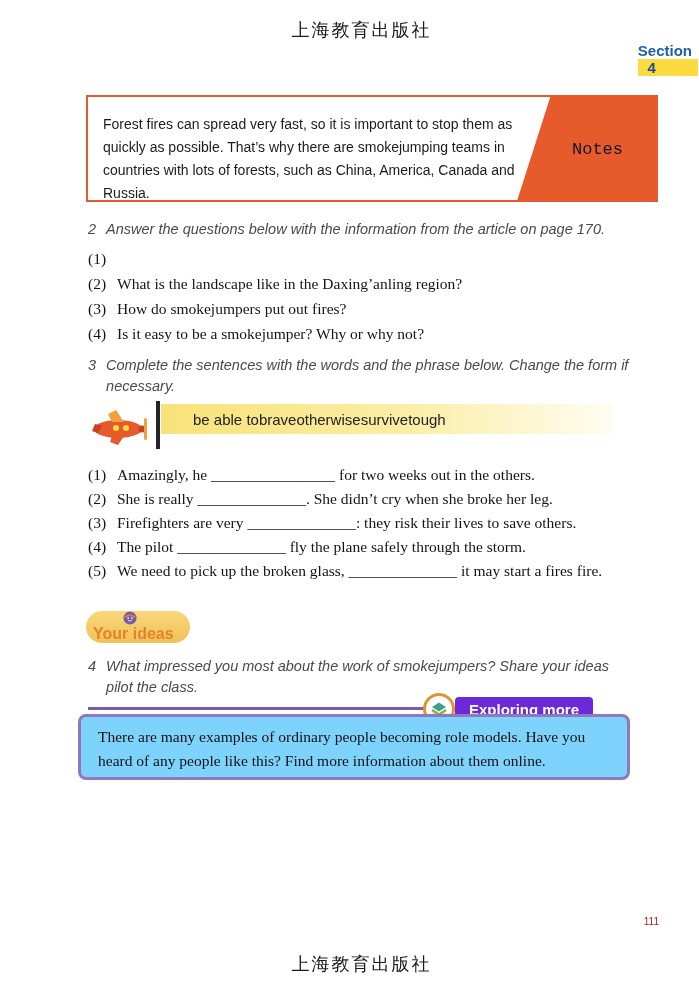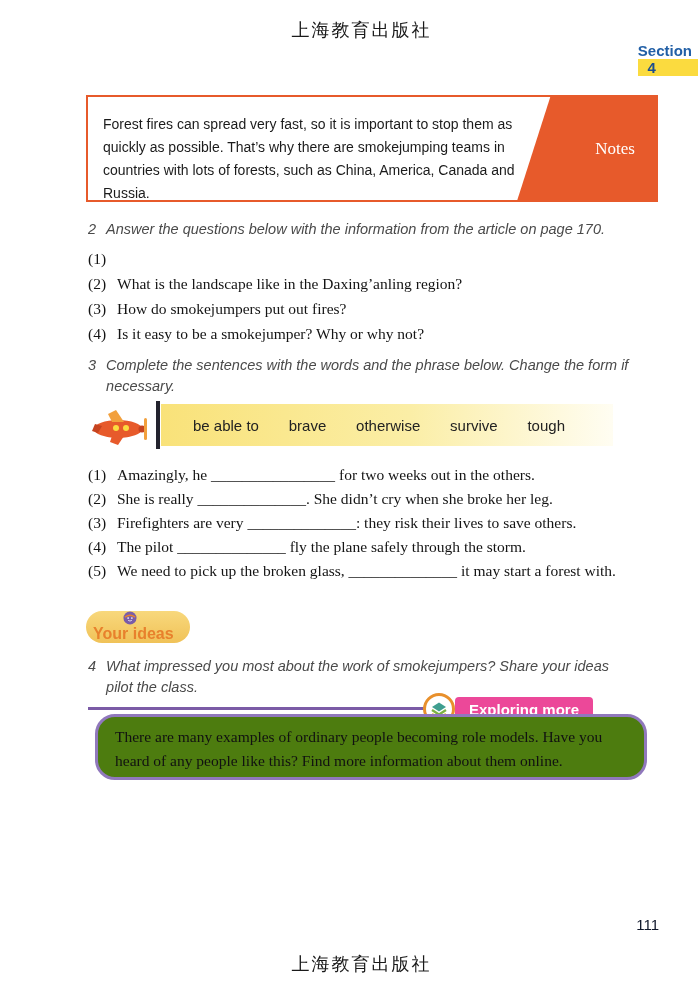--- a/index.html
+++ b/index.html
@@ -22,70 +22,70 @@
     font-family:"Liberation Sans", sans-serif; font-weight:bold; color:#1d4e8f;
     font-size:15px; display:flex; align-items:center; padding-left:9px; }
 
   
   .notes-box { position:absolute; left:86px; top:95px; width:572px; height:107px;
     border:2px solid #E75A2B; background:#fff; }
   .notes-text { position:absolute; left:15px; top:9px; width:432px;
     font-family:"Liberation Sans", sans-serif; font-size:14px; line-height:23px; color:#1b1b1b;margin-top:7px; }
   .notes-flag { position:absolute; right:-1px; top:-1px; bottom:-1px; width:140px;
     background:#E75A2B; }
-  .notes-label { position:absolute; right:22px; top:50%; transform:translateY(-50%);
-    color:#ffffff; font-family:Liberation Serif, serif; font-size:17px; }
+  .notes-label { position:absolute; right:34px; top:50%; transform:translateY(-50%);
+    color:#0f172a; font-family:Liberation Mono, monospace; font-size:17px; }
 
   
   .instruction-row { position:absolute; left:88px; display:flex; gap:10px;
     font-family:"Liberation Sans", sans-serif; font-style:italic; color:#4a4a4a;
     font-size:14.5px; line-height:21px; }
   .instruction-row .ex-num { flex-shrink:0; }
 
   
   .q-list { position:absolute; left:88px; }
   .q-row { display:flex; font-size:15.5px; color:#141414; line-height:25px; }
   .q-row .q-num { width:29px; flex-shrink:0; }
   .s-list { position:absolute; left:88px; width:556px; }
   .s-row { display:flex; font-size:15.5px; color:#141414; line-height:24px; }
   .s-row .q-num { width:29px; flex-shrink:0; }
   .s-row .q-text { flex:1; }
 
   
-  .word-bank-band { position:absolute; left:161px; top:404px; width:452px; height:42px;
+  .word-bank-band { position:absolute; left:161px; top:404px; width:452px; height:30px;
     background:linear-gradient(to right, #F9E279 0%, #FBEEA6 55%, #FFFDF2 100%);
-    display:flex; align-items:center; justify-content:space-between;
+    display:flex; align-items:center; 
     padding:0 48px 0 32px; }
   .word-bank-word { font-family:"Liberation Sans", sans-serif; font-size:15px; color:#222; }
   .word-bank-pole { position:absolute; left:156px; top:401px; width:4px; height:48px;
     background:#23232e; }
   .airplane-icon { position:absolute; left:86px; top:404px; }
 
   
   .your-ideas-badge { position:absolute; left:86px; top:611px; height:32px;
     display:flex; align-items:center; background:linear-gradient(#F8D87C, #F0C258);
     border-radius:16px; padding:0 16px 0 1px;flex-direction:column; }
   .your-ideas-label { font-family:"Liberation Sans", sans-serif; font-weight:bold;
     font-size:16px; color:#E8812C; margin-left:6px; }
 
   
   .exploring-divider { position:absolute; left:88px; top:707px; width:364px; height:3px;
     background:#7B5BA6; }
   .exploring-more-icon { position:absolute; left:423px; top:693px; }
   .exploring-badge { position:absolute; left:455px; top:697px; height:24px;
-    background:#ec4899; border-radius:4px; display:flex; align-items:center;
+    background:#6d28d9; border-radius:4px; display:flex; align-items:center;
     padding:0 14px; }
   .exploring-badge-label { color:#fff; font-family:"Liberation Sans", sans-serif;
     font-weight:bold; font-size:15px; }
-  .exploring-box { position:absolute; left:95px; top:714px; width:552px; height:66px;
-    border:3px solid #9078BC; border-radius:20px; background:#4d7c0f; }
+  .exploring-box { position:absolute; left:78px; top:714px; width:552px; height:66px;
+    border:3px solid #9078BC; border-radius:8px; background:#7dd3fc; }
   .exploring-text { padding:8px 16px 0 17px; font-size:15.5px; line-height:24px; color:#111; }
 
   .page-number { position:absolute; right:40px; top:916px;
-    font-family:"Liberation Sans", sans-serif; font-size:15px; color:#0f172a;text-align:right; }
+    font-family:"Liberation Sans", sans-serif; font-size:10px; color:#b91c1c;text-align:right; }
 </style>
 </head>
 <body>
 
 <div id="page">
 
   <div class="publisher top">上海教育出版社</div>
 
   <div class="section-tag">
     <span class="section-label">Section</span>
@@ -158,21 +158,21 @@
     <div class="s-row">
       <span class="q-num">(3)</span>
       <span class="q-text">Firefighters are very ______________: they risk their lives to save others.</span>
     </div>
     <div class="s-row">
       <span class="q-num">(4)</span>
       <span class="q-text">The pilot ______________ fly the plane safely through the storm.</span>
     </div>
     <div class="s-row">
       <span class="q-num">(5)</span>
-      <span class="q-text">We need to pick up the broken glass, ______________ it may start a forest with.</span>
+      <span class="q-text">We need to pick up the broken glass, ______________ it may start a fires fire.</span>
     </div>
   </div>
 
   <div class="your-ideas-badge">
     <svg width="30" height="30" viewBox="0 0 30 30">
       <circle cx="15" cy="15" r="14" fill="#7A5CA8"></circle>
       <path d="M4 13 Q15 5 26 13" stroke="#E8812C" stroke-width="3" fill="none"></path>
       <circle cx="11" cy="15" r="1.8" fill="#ffffff"></circle>
       <circle cx="19" cy="15" r="1.8" fill="#ffffff"></circle>
       <path d="M11 20 Q15 23 19 20" stroke="#ffffff" stroke-width="1.6" fill="none"></path>

